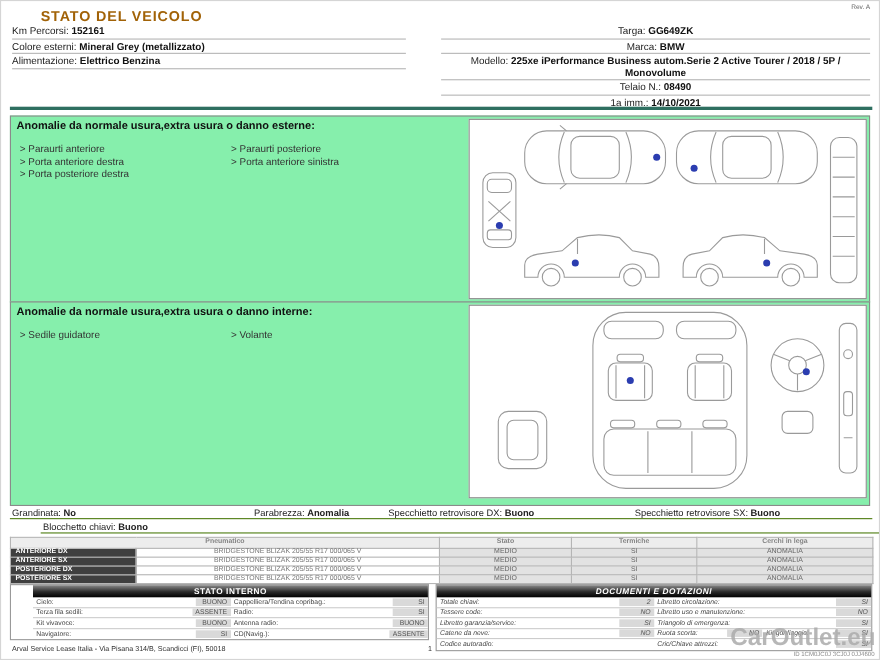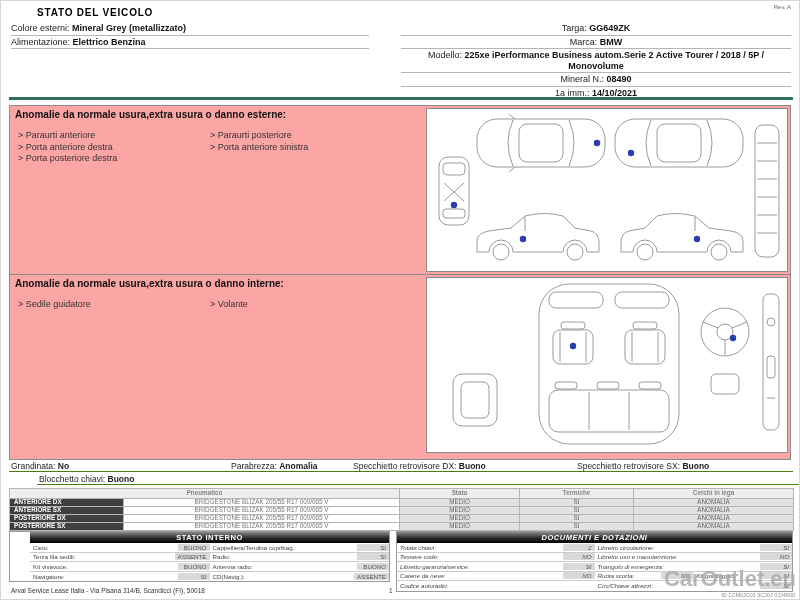--- a/index.html
+++ b/index.html
@@ -2,34 +2,34 @@
 <html><head>
 <meta charset="utf-8">
 <style>
   * { box-sizing: border-box; margin: 0; padding: 0; }
   html,body { background:#fff; }
   .page {
     position: relative; width: 800px; height: 600px; background: #fff;
     font-family: "Liberation Sans", sans-serif; color: #222; overflow: hidden;
     border: 1px solid #d5d5d5;
   }
-  .title { position:absolute; left:36px; top:6px; font-size:10px; font-weight:bold;
-           color:#000000; letter-spacing:.8px; }
+  .title { position:absolute; left:36px; top:6px; font-size:13px; font-weight:bold;
+           color:#a16207; letter-spacing:.8px; }
   .rev { position:absolute; top:3px; right:8px; font-size:6px; color:#666; }
 
   .hcol { position:absolute; top:21px; }
   .hcol.l { left:10px; width:358px; }
   .hcol.r { left:400px; width:390px;text-align:center; }
   .kvrow { border-bottom:1px solid #b5b5b5; font-size:9px; line-height:10.5px;
            padding:1px 0; color:#222; }
   .kvrow b { font-weight:bold; color:#111; }
 
   .rule { position:absolute; left:8px; top:96px; width:784px; height:3px; background:#2e6f60; }
 
-  .secbox { position:absolute; left:8px; width:782px; border:1px solid #8a8a8a; background:#fca5a5; }
+  .secbox { position:absolute; left:8px; width:782px; border:1px solid #8a8a8a; background:#86efac; }
   #ext { top:104px; height:170px; }
   #int { top:273px; height:186px; }
   .sectitle { position:absolute; left:5px; top:3px; font-size:10px; font-weight:bold; color:#111; }
   .alist { position:absolute; top:24px; font-size:9px; line-height:11.5px; color:#333; }
   .alist.c1 { left:8px; }
   .alist.c2 { left:200px; }
   .dframe { position:absolute; top:2px; right:2px; width:362px; border:1px solid #8a8a8a; background:#fff; }
   #ext .dframe { height:164px; }
   #int .dframe { height:176px; }
   .dframe svg { width:100%; height:100%; display:block; }
@@ -72,20 +72,24 @@
 </head>
 <body>
 
 <div class="page">
 
   <div class="title">STATO DEL VEICOLO</div>
   <div class="rev">Rev. A</div>
 
   <div class="hcol l">
     <div class="kvrow">
+      <span>Km Percorsi:</span>
+      <b>152161</b>
+    </div>
+    <div class="kvrow">
       <span>Colore esterni:</span>
       <b>Mineral Grey (metallizzato)</b>
     </div>
     <div class="kvrow">
       <span>Alimentazione:</span>
       <b>Elettrico Benzina</b>
     </div>
   </div>
 
   <div class="hcol r">
@@ -95,21 +99,21 @@
     </div>
     <div class="kvrow">
       <span>Marca:</span>
       <b>BMW</b>
     </div>
     <div class="kvrow">
       <span>Modello:</span>
       <b>225xe iPerformance Business autom.Serie 2 Active Tourer / 2018 / 5P / Monovolume</b>
     </div>
     <div class="kvrow">
-      <span>Mineral N.:</span>
+      <span>Telaio N.:</span>
       <b>08490</b>
     </div>
     <div class="kvrow">
       <span>1a imm.:</span>
       <b>14/10/2021</b>
     </div>
   </div>
 
   <div class="rule"></div>
 

